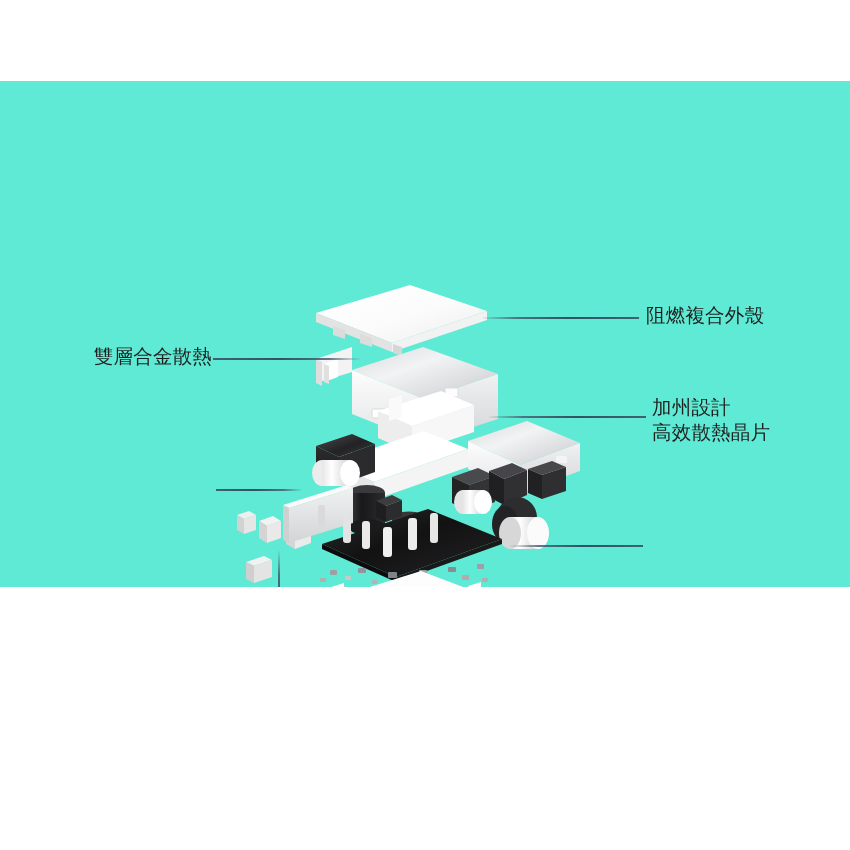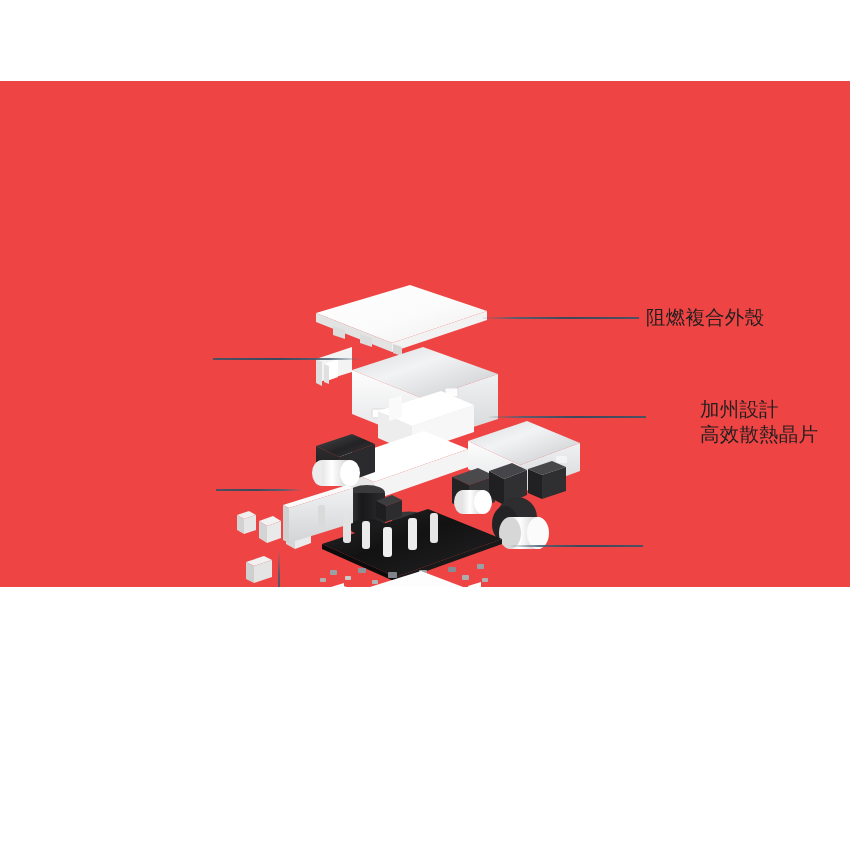--- a/index.html
+++ b/index.html
@@ -21,39 +21,40 @@
     background: #ffffff;
   }
 
   
   #photo-band {
     position: absolute;
     left: 0;
     top: 81px;
     width: 850px;
     height: 506px;
-    background: #ef4444;
+    background: #5eead4;
     overflow: hidden;
+    font-family: Liberation Mono, monospace;
   }
 
   
   .callout {
     position: absolute;
     color: #1f1f1f;
     font-size: 19.5px;
     line-height: 25px;
     white-space: pre;
     letter-spacing: 0.2px;
   }
   .callout.right { text-align: left; }
   .callout.left  { text-align: right; }
 
   .cl-shell     { left: 646px; top: 224px; }
   .cl-alloy     { right: 638px; top: 265px; }
-  .cl-cali      { left: 652px; top: 316px; margin-left: 48px; }
+  .cl-cali      { left: 652px; top: 316px; }
   .cl-gan       { right: 622px; top: 381px; }
   .cl-power     { left: 648px; top: 452px; }
   .cl-usb       { right: 596px; top: 549px; }
 
   
   .leader {
     position: absolute;
     height: 2px;
     background: linear-gradient(90deg,
        rgba(120,140,155,0.05) 0%,
@@ -389,20 +390,21 @@
     <div class="leader ld-shell"></div>
     <div class="leader flip ld-alloy"></div>
     <div class="leader ld-cali"></div>
     <div class="leader flip ld-gan"></div>
     <div class="leader ld-power"></div>
     <div class="leader-v ld-usb-v"></div>
     <div class="leader ld-usb-h"></div>
 
     <div class="callout right cl-shell">阻燃複合外殼</div>
 
+    <div class="callout left cl-alloy">雙層合金散熱</div>
 
     <div class="callout right cl-cali">加州設計
 高效散熱晶片</div>
 
 
 
 
   </div>
 </div>
 

